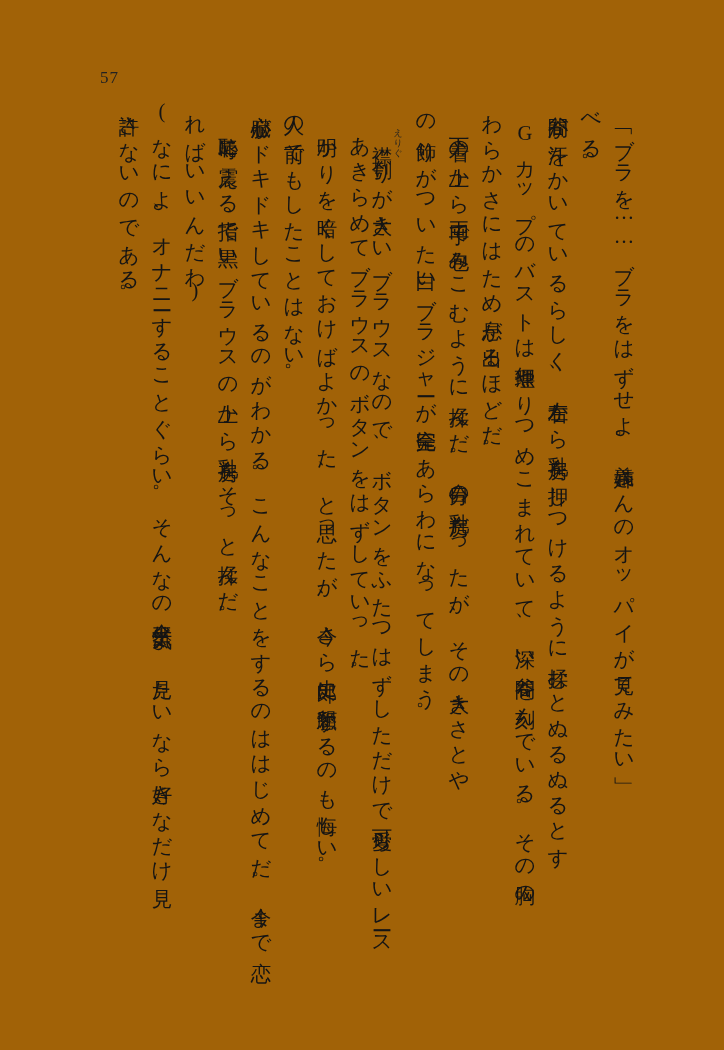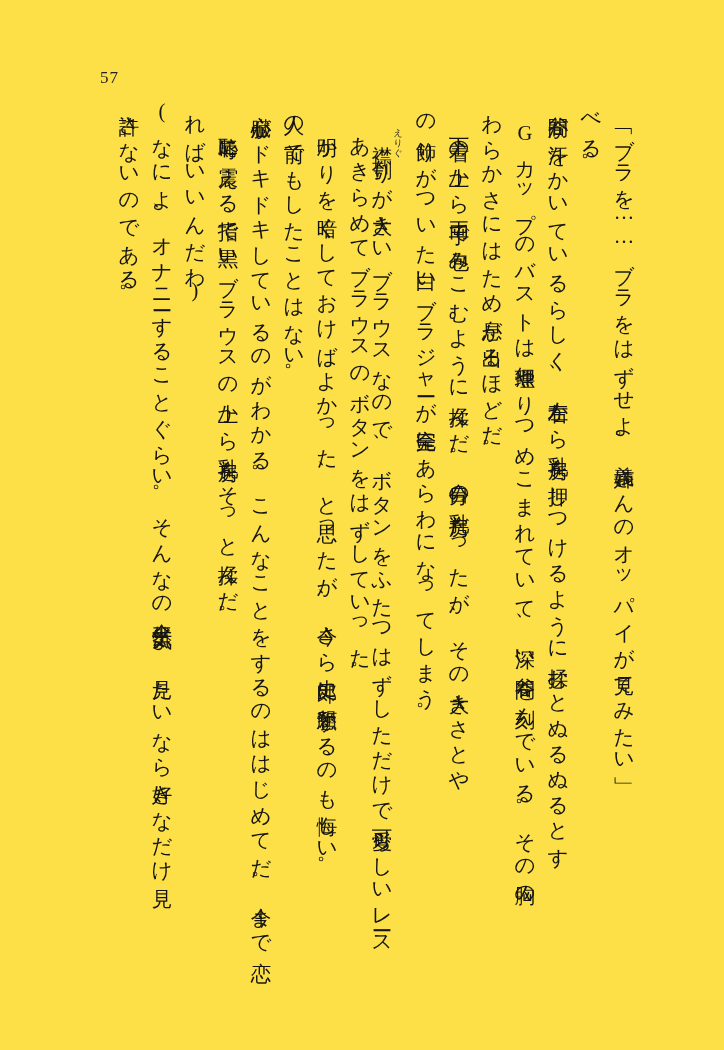--- a/index.html
+++ b/index.html
@@ -15,21 +15,21 @@
     color: #1a1a1a;
     overflow: hidden;
   }
 
   .page {
     position: absolute;
     left: 0;
     top: 0;
     width: 724px;
     height: 1050px;
-    background: #fde047;
+    background: #a16207;
   }
 
   .page-number {
     position: absolute;
     left: 100px;
     top: 68px;
     font-size: 17px;
     letter-spacing: 1px;
     color: #222;
     font-family: "Liberation Serif", "DejaVu Serif", serif;

